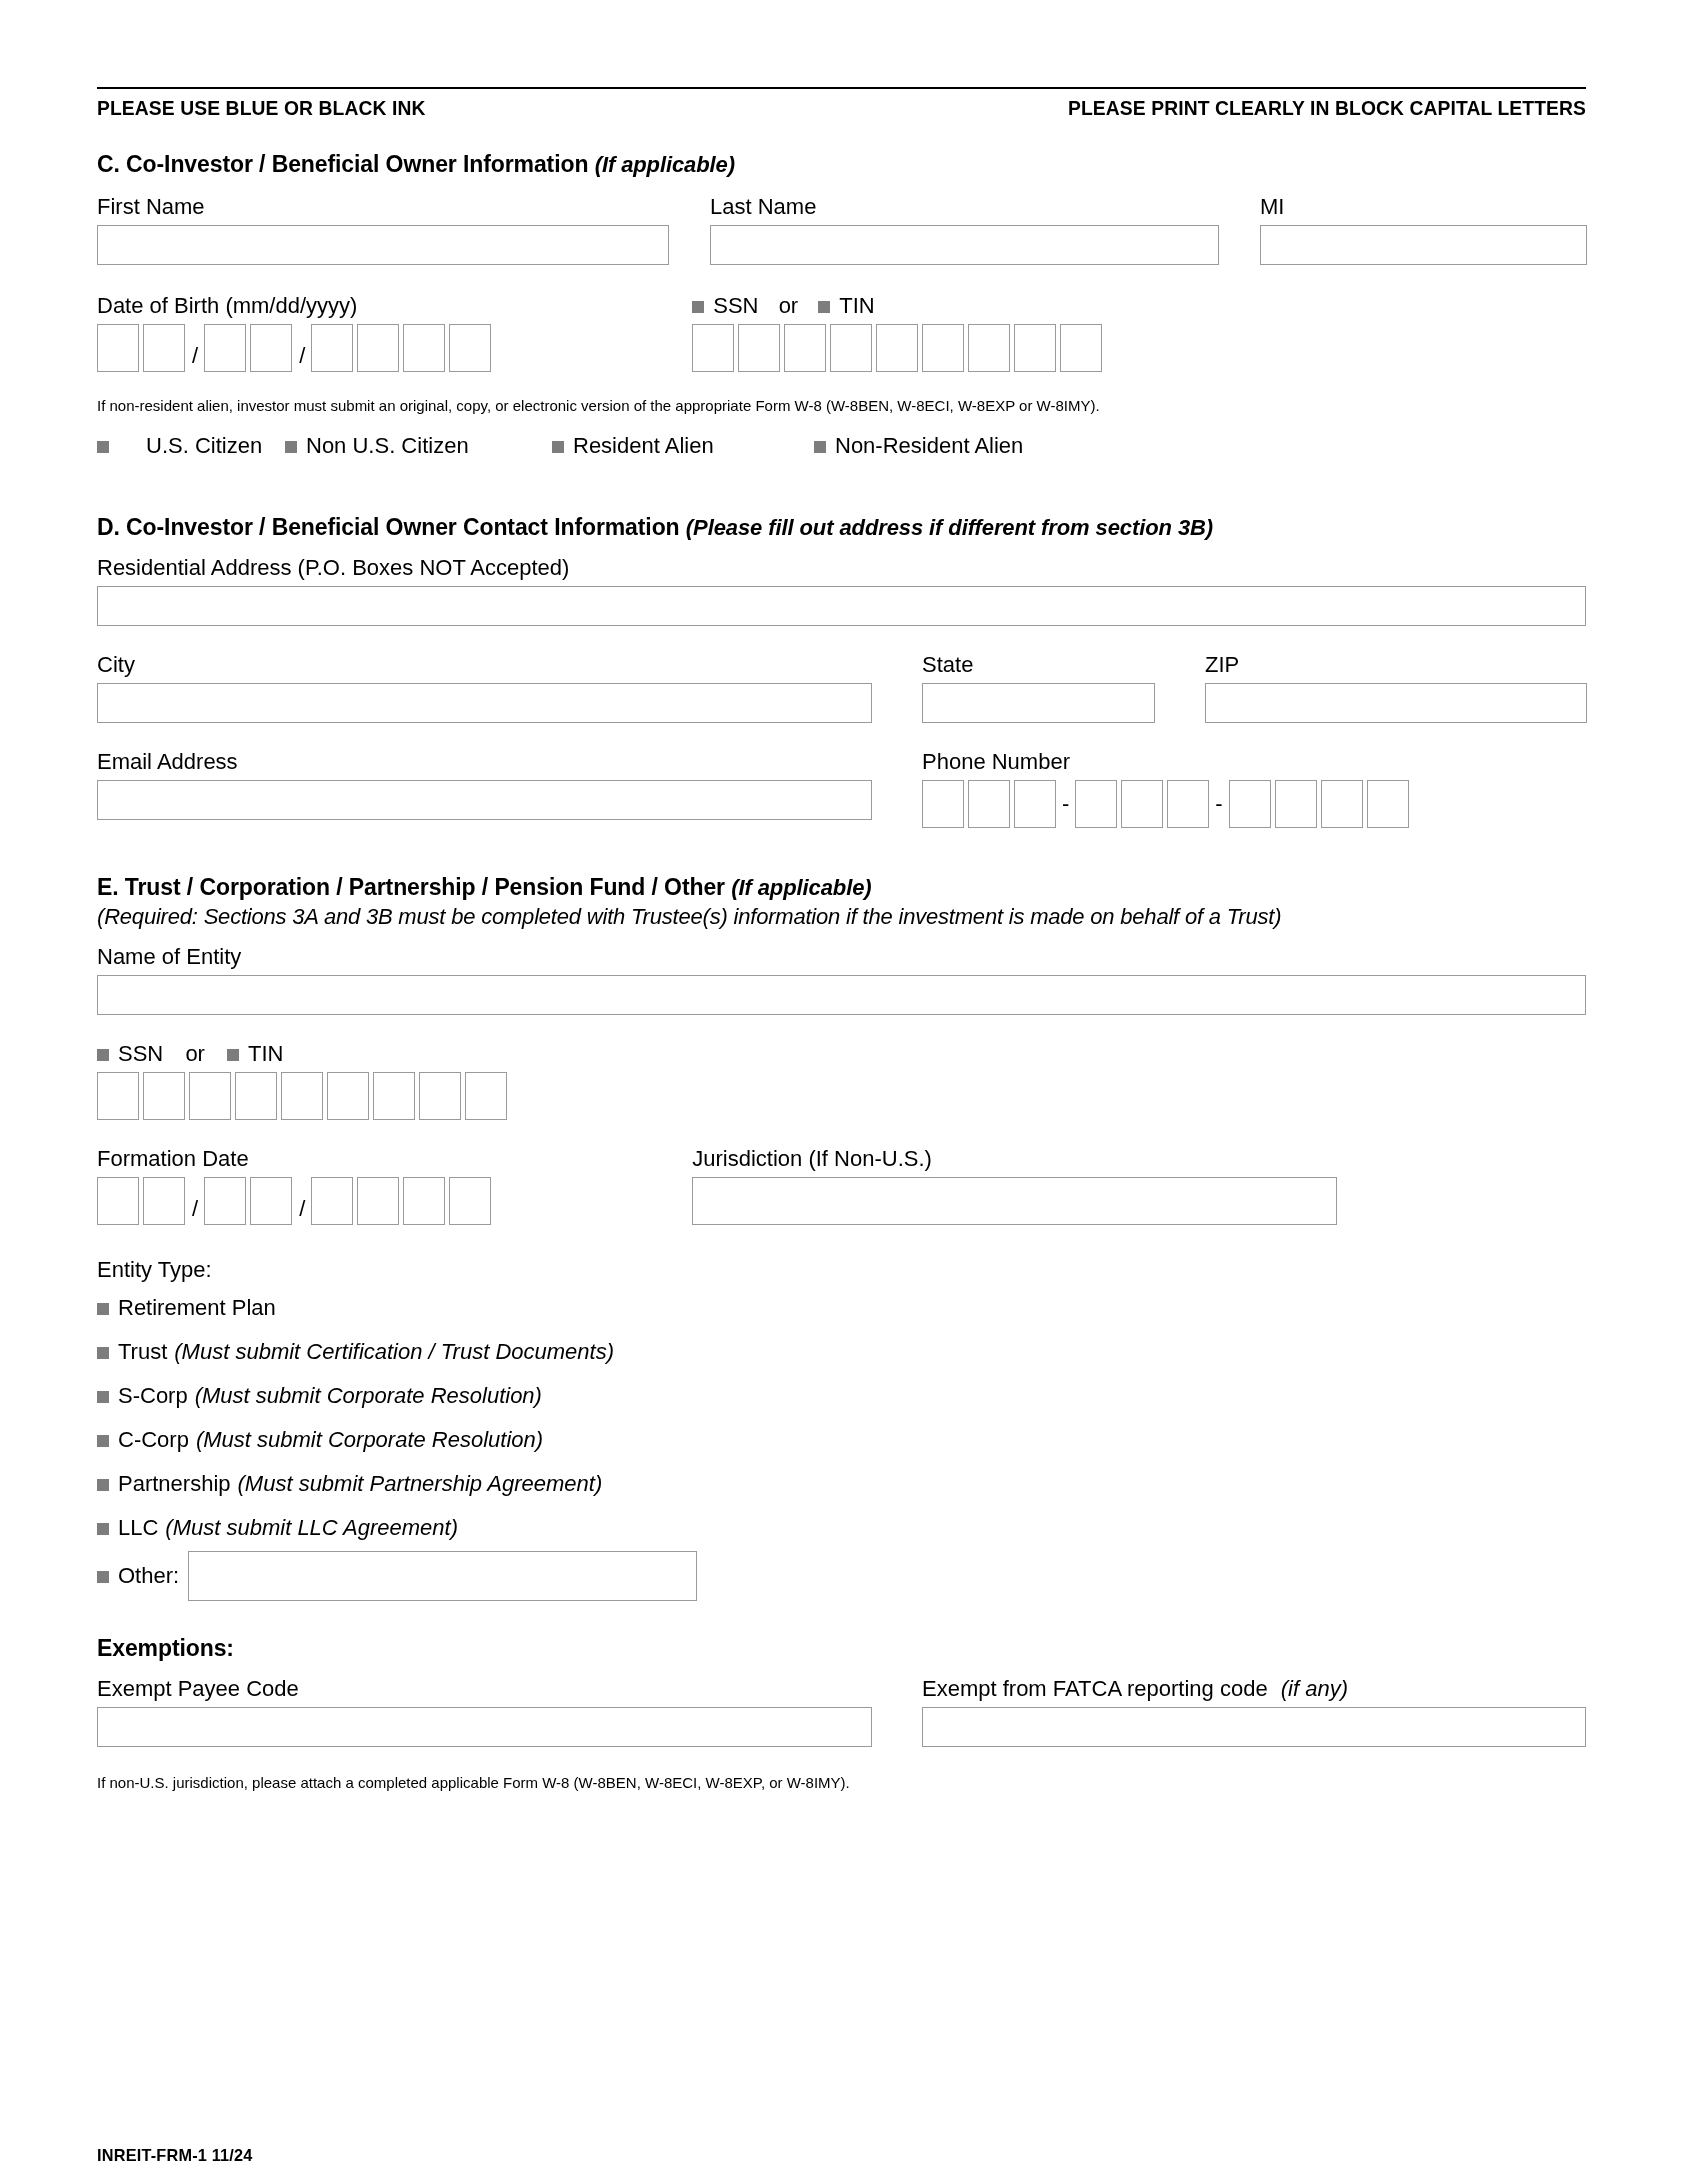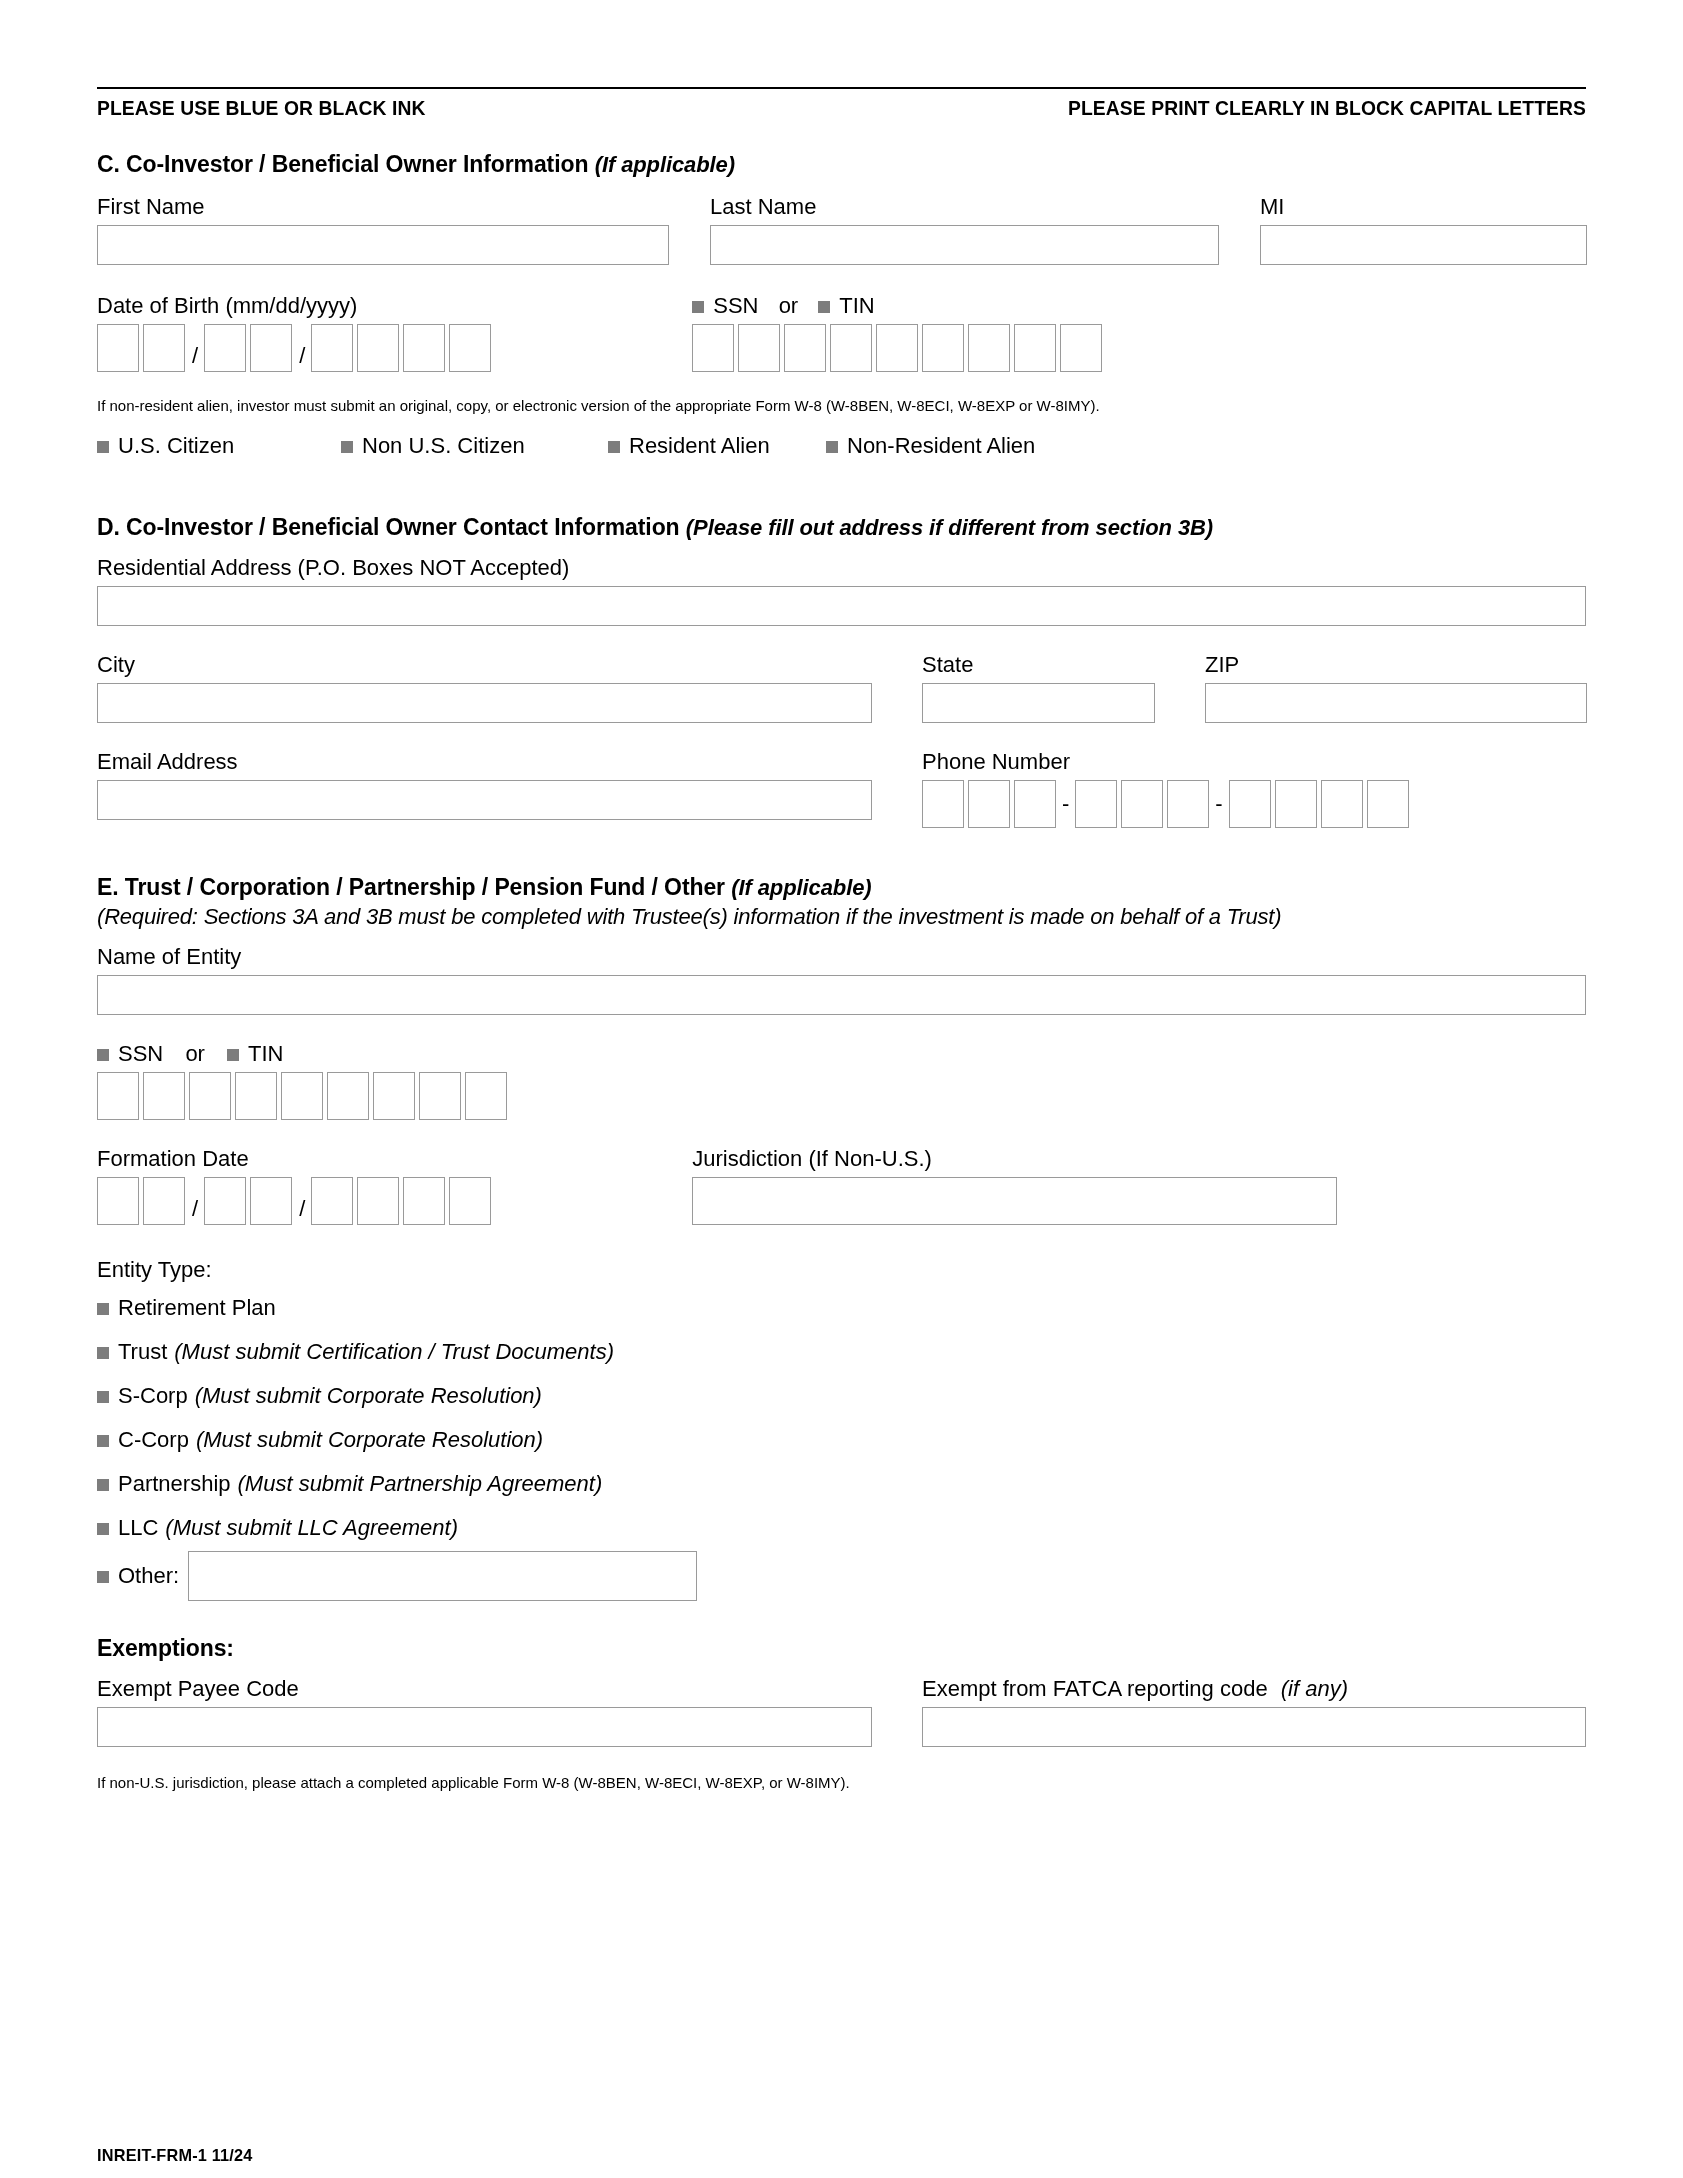--- a/index.html
+++ b/index.html
@@ -214,29 +214,29 @@
         <div class="cell"></div>
         <div class="cell"></div>
         <div class="cell"></div>
       </div>
     </div>
   </div>
 
   <div class="para para-narrow" style="margin-top:24px;">If non-resident alien, investor must submit an original, copy, or electronic version of the appropriate Form W-8 (W-8BEN, W-8ECI, W-8EXP or W-8IMY).</div>
 
   <div class="row" style="margin-top:18px;">
-    <span class="opt" style="width:244px;">
+    <span class="opt" style="width:188px;gap:28px;">
       <span class="cbx"></span>
       <span>U.S. Citizen</span>
     </span>
     <span class="opt" style="width:267px;">
       <span class="cbx"></span>
       <span>Non U.S. Citizen</span>
     </span>
-    <span class="opt" style="width:218px;">
+    <span class="opt" style="width:262px;">
       <span class="cbx"></span>
       <span>Resident Alien</span>
     </span>
     <span class="opt">
       <span class="cbx"></span>
       <span>Non-Resident Alien</span>
     </span>
   </div>
 
 

